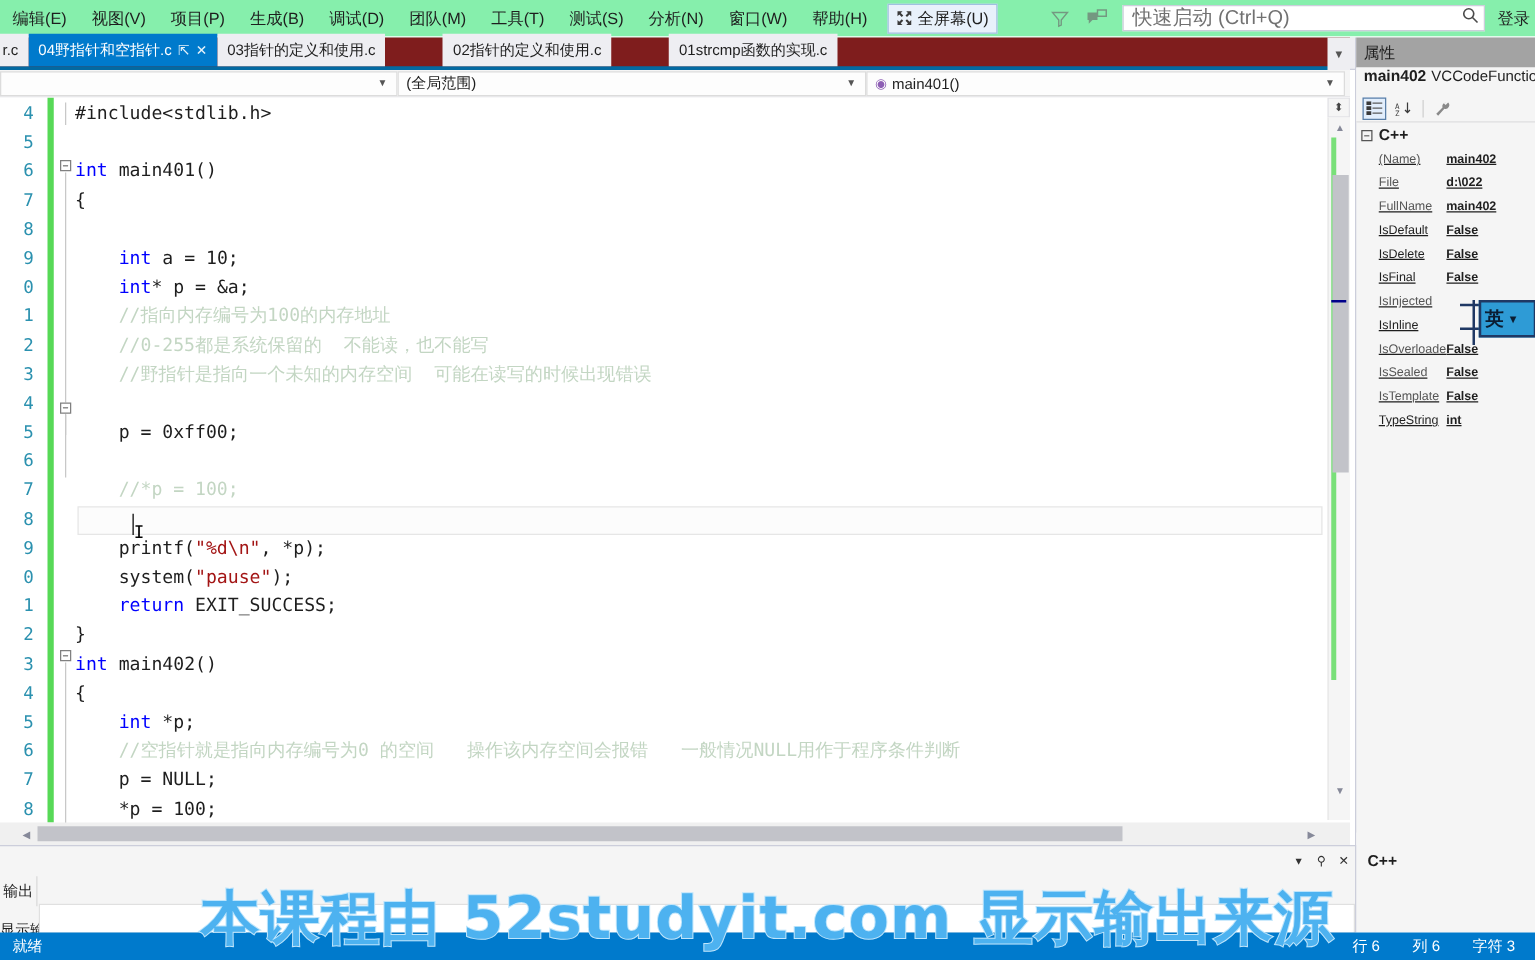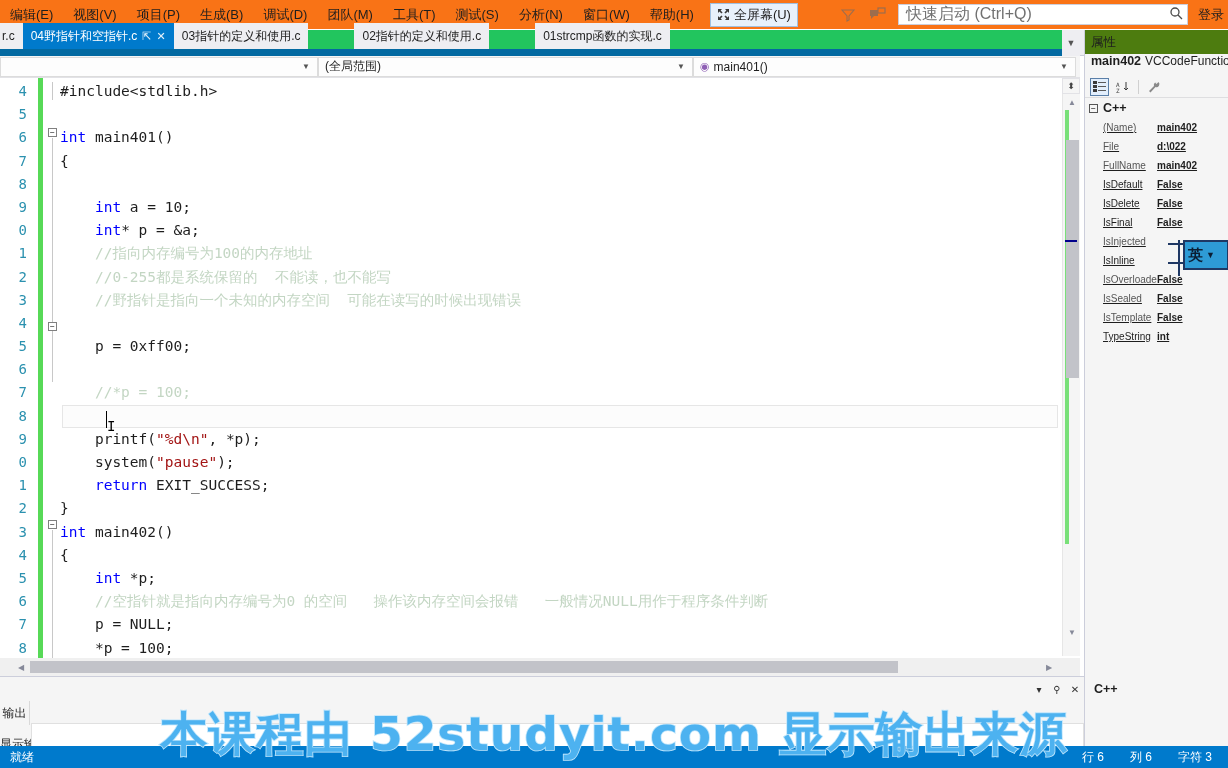--- a/index.html
+++ b/index.html
@@ -10,21 +10,21 @@
     background: #ffffff;
     font-family: "Liberation Sans", "DejaVu Sans", sans-serif;
     font-size: 12px;
     color: #1e1e1e;
   }
   #app { position: relative; width: 1228px; height: 768px; }
 
   
   .menubar {
     position: absolute; left: 0; top: 0; width: 1228px; height: 30px;
-    background: #f97316;
+    background: #86efac;
     display: flex; align-items: center;
     border-bottom: 1px solid #ffffff;
   }
   .menu-item {
     font-size: 13px; color: #1e1e1e;
     padding: 4px 10px; white-space: nowrap; cursor: default;
   }
   .fullscreen-btn {
     display: flex; align-items: center; gap: 4px;
     border: 1px solid #a0c0e0; background: #e8f1fb;
@@ -40,22 +40,22 @@
     width: 290px; height: 21px; border: 1px solid #cccedb; background: #fff;
     display: flex; align-items: center; padding: 0 4px 0 7px;
     font-size: 16px; color: #717171;
   }
   .quick-launch .ql-text { flex: 1; }
   .signin { font-size: 13px; color: #1e1e1e; white-space: nowrap; }
 
   
   .tabbar {
     position: absolute; left: 0; top: 30px; width: 1080px; height: 26px;
-    background: #22c55e; display: flex; align-items: flex-end;
-    border-bottom: 7px solid #0369a1;
+    background: #7f1d1d; display: flex; align-items: flex-end;
+    border-bottom: 3px solid #0369a1;
   }
   .tab {
     height: 26px; display: flex; align-items: center; gap: 5px;
     padding: 0 8px; font-size: 12px; color: #1e1e1e;
     background: #eeeef2; white-space: nowrap;
   }
   .tab.partial { color: #1e1e1e; padding-left: 2px; }
   .tab.active { background: #007acc; color: #ffffff; }
   .tab .pin, .tab .close { font-size: 11px; opacity: .9; }
   .tabbar-right {
@@ -172,21 +172,21 @@
     display:flex; align-items:center; justify-content:center; font-size: 8px; color:#868999;
   }
 
   
   .props {
     position: absolute; left: 1084px; top: 30px; width: 144px; height: 646px;
     background: #f5f5f5; border-left: 1px solid #cccedb;
   }
   .props-title {
     height: 24px; display: flex; align-items: center; padding-left: 6px;
-    font-size: 12.5px; color: #1e1e1e; background: #4d7c0f; text-align: right;
+    font-size: 12.5px; color: #1e1e1e; background: #a3a3a3; text-align: right;
   }
   .props-obj {
     height: 22px; display: flex; align-items: baseline; gap: 4px; padding-left: 6px;
     font-size: 12px; background: #f5f5f5; white-space: nowrap; overflow: hidden;
   }
   .props-obj b { font-size: 12.5px; }
   .props-obj span { color: #1e1e1e; }
   .props-toolbar {
     height: 22px; display: flex; align-items: center; gap: 4px; padding-left: 5px;
     border-bottom: 1px solid #dedee0; background: #f5f5f5;

